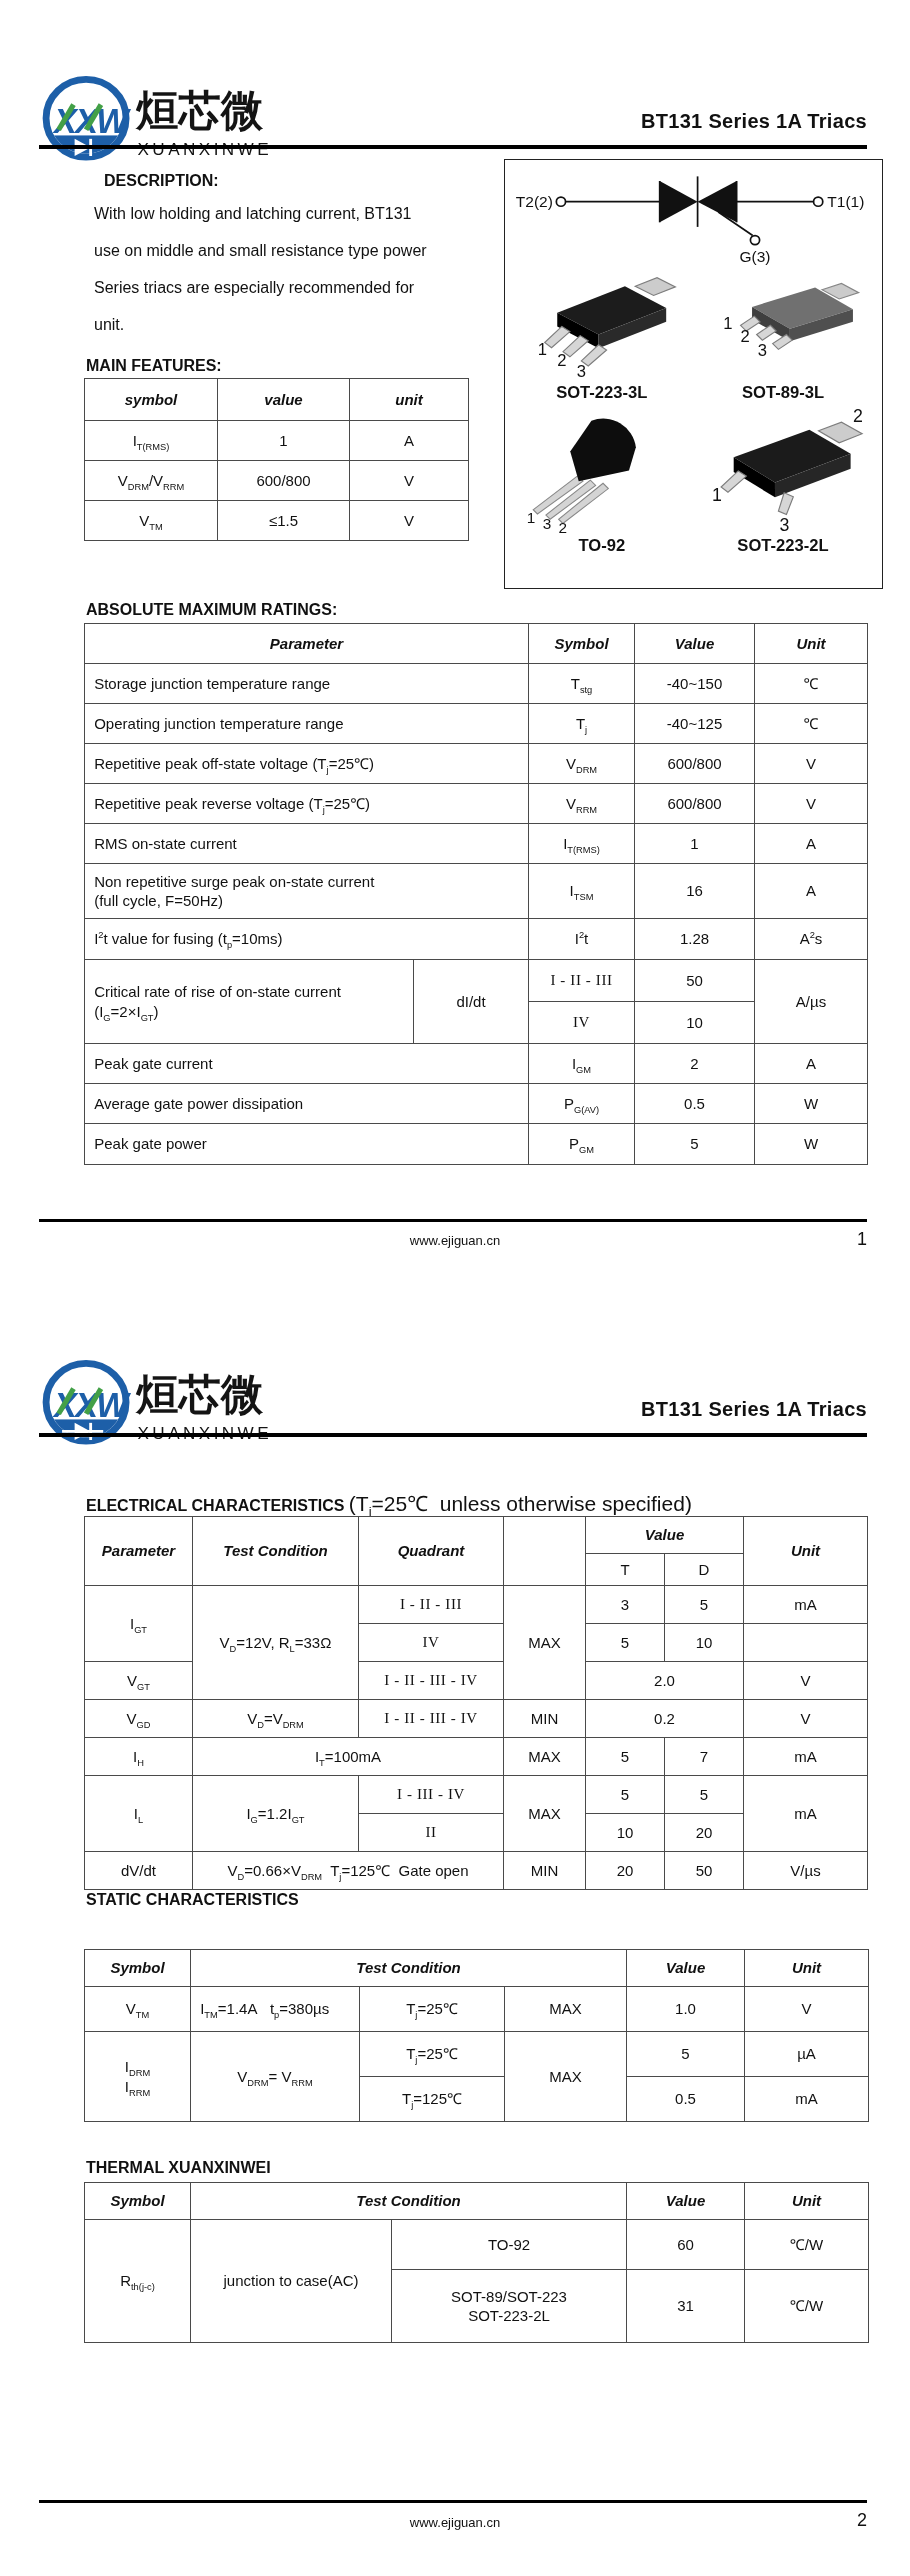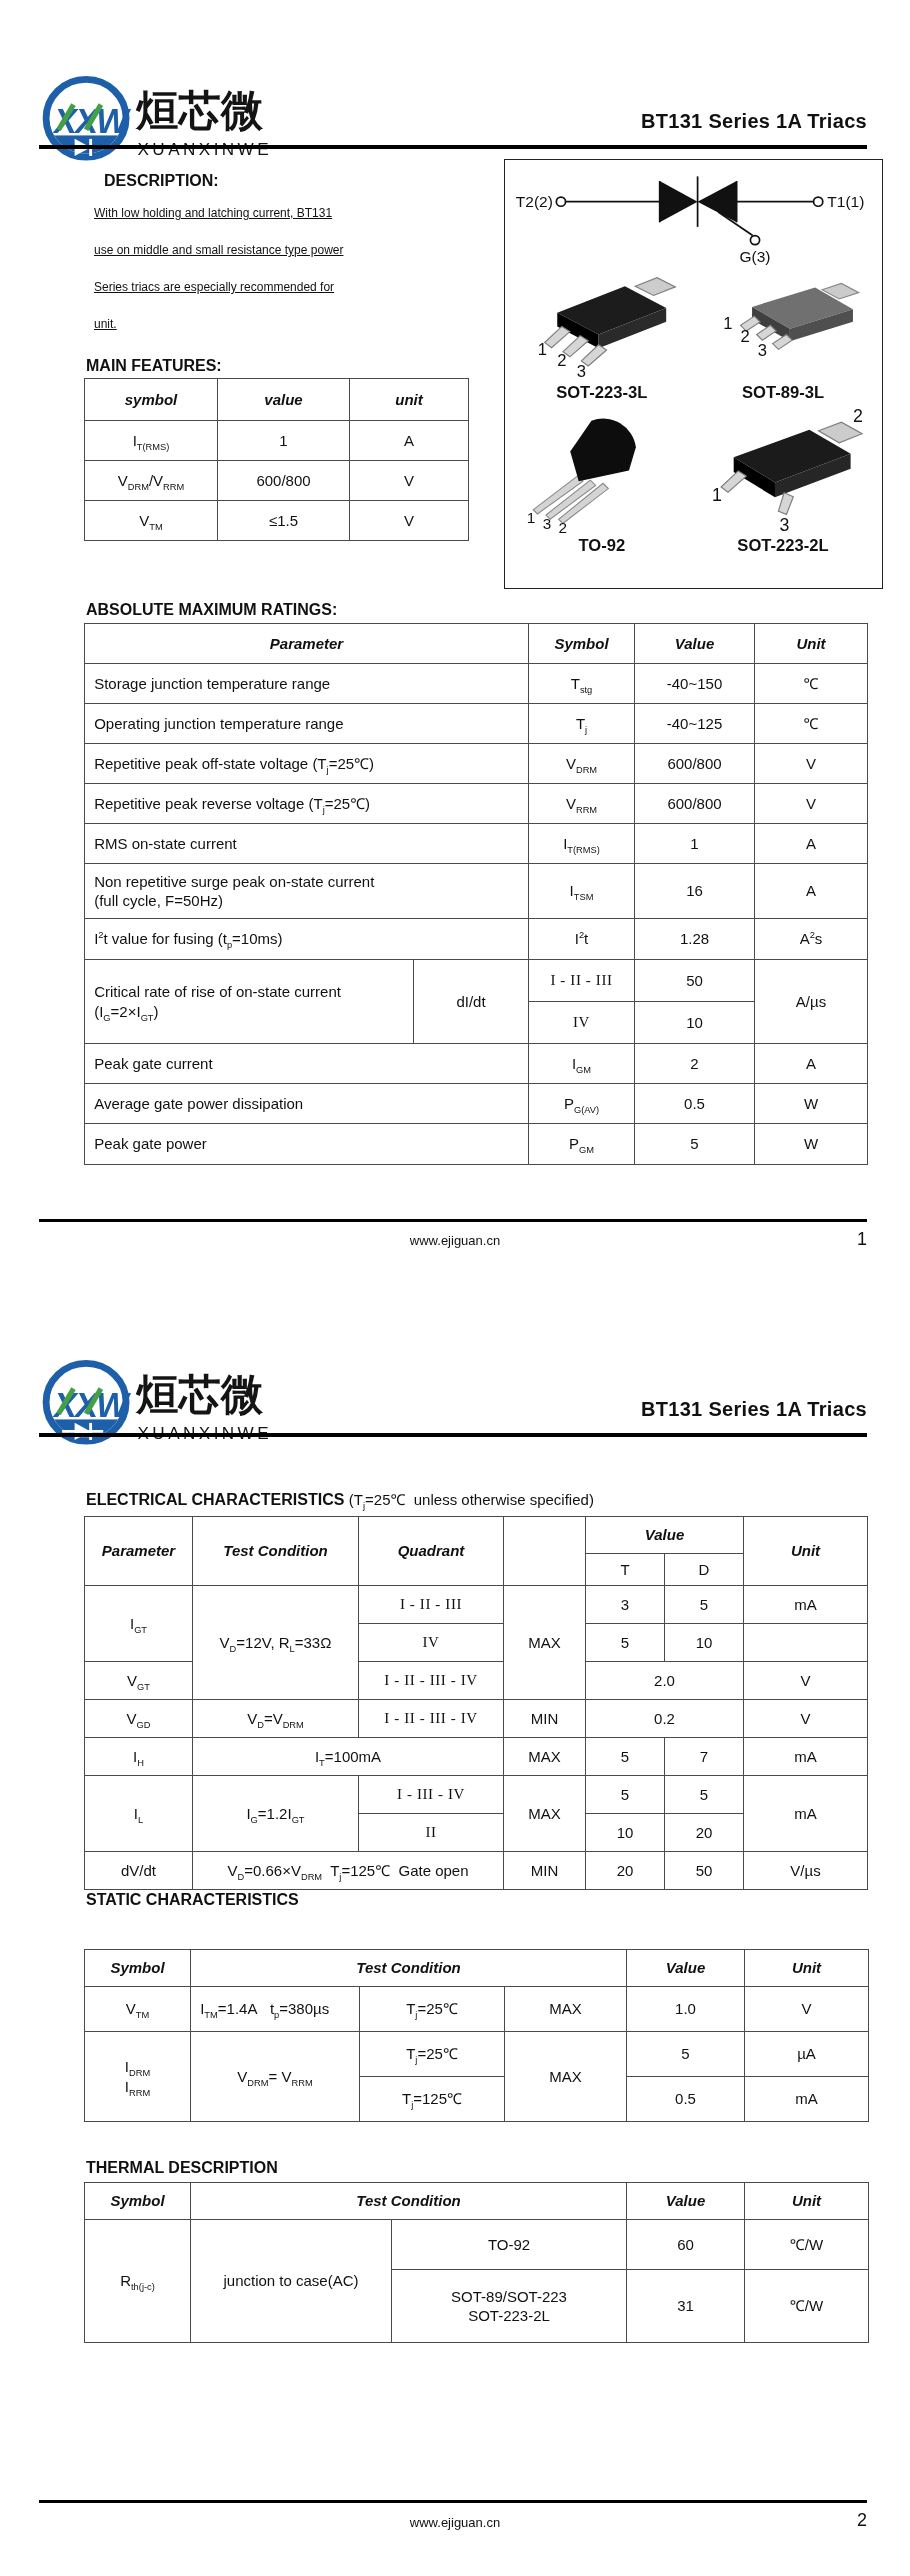--- a/index.html
+++ b/index.html
@@ -5,22 +5,22 @@
   * { margin:0; padding:0; box-sizing:border-box; }
   html,body { background:#ffffff; }
   body { width:910px; height:2576px; position:relative; font-family:"Liberation Sans", sans-serif; color:#111; }
   .page { position:absolute; left:0; width:910px; height:1288px; background:#fff; overflow:hidden; }
   #page1 { top:0; }
   #page2 { top:1288px; }
   .abs { position:absolute; }
   .rule { position:absolute; background:#000; height:4px; }
   .doc-title { position:absolute; font-size:20px; font-weight:bold; letter-spacing:0.3px; }
   .h1 { position:absolute; font-size:16px; font-weight:bold; }
-  .h1 .note { font-weight:normal; font-size:15px; }
-  .body-text { position:absolute; font-size:12px; line-height:37px;text-decoration:underline; }
+  .h1 .note { font-weight:normal; font-size:21px; }
+  .body-text { position:absolute; font-size:16px; line-height:37px; }
   .tbl { border-collapse:collapse; table-layout:fixed; position:absolute; border:1.7px solid #3d3d3d; background:#fff; }
   .tbl td, .tbl th { border:1.1px solid #4a4a4a; text-align:center; vertical-align:middle; font-size:15px; padding:1.1px 4.6px; line-height:1.3; }
   .tbl th { font-weight:bold;font-style:italic; }
   .tbl .left { text-align:left; padding-left:9.2px; }
   .roman { font-family:"Liberation Serif", serif; letter-spacing:0.6px; }
   sub { font-size:62%; line-height:0; }
   sup { font-size:62%; line-height:0; }
   .pkg-box { position:absolute; border:1.7px solid #222; background:#fff; }
   .pkg-fig { position:absolute; text-align:center; }
   .pkg-label { font-size:16.6px; font-weight:bold; margin-top:1.1px; }
@@ -414,21 +414,21 @@
         <td>µA</td>
       </tr>
       <tr style="height:45px">
         <td>T<sub>j</sub>=125℃</td>
         <td>0.5</td>
         <td>mA</td>
       </tr>
     </tbody>
   </table>
 
-  <div class="h1" style="left:86px;top:871px;">THERMAL DESCRIPTION</div>
+  <div class="h1" style="left:86px;top:871px;">THERMAL XUANXINWEI</div>
 
   <table class="tbl" style="left:84px;top:894px;width:784px;">
     <colgroup>
         <col style="width:106px">
         <col style="width:201px">
         <col style="width:235px">
         <col style="width:118px">
         <col style="width:124px">
       </colgroup>
     <tbody>

